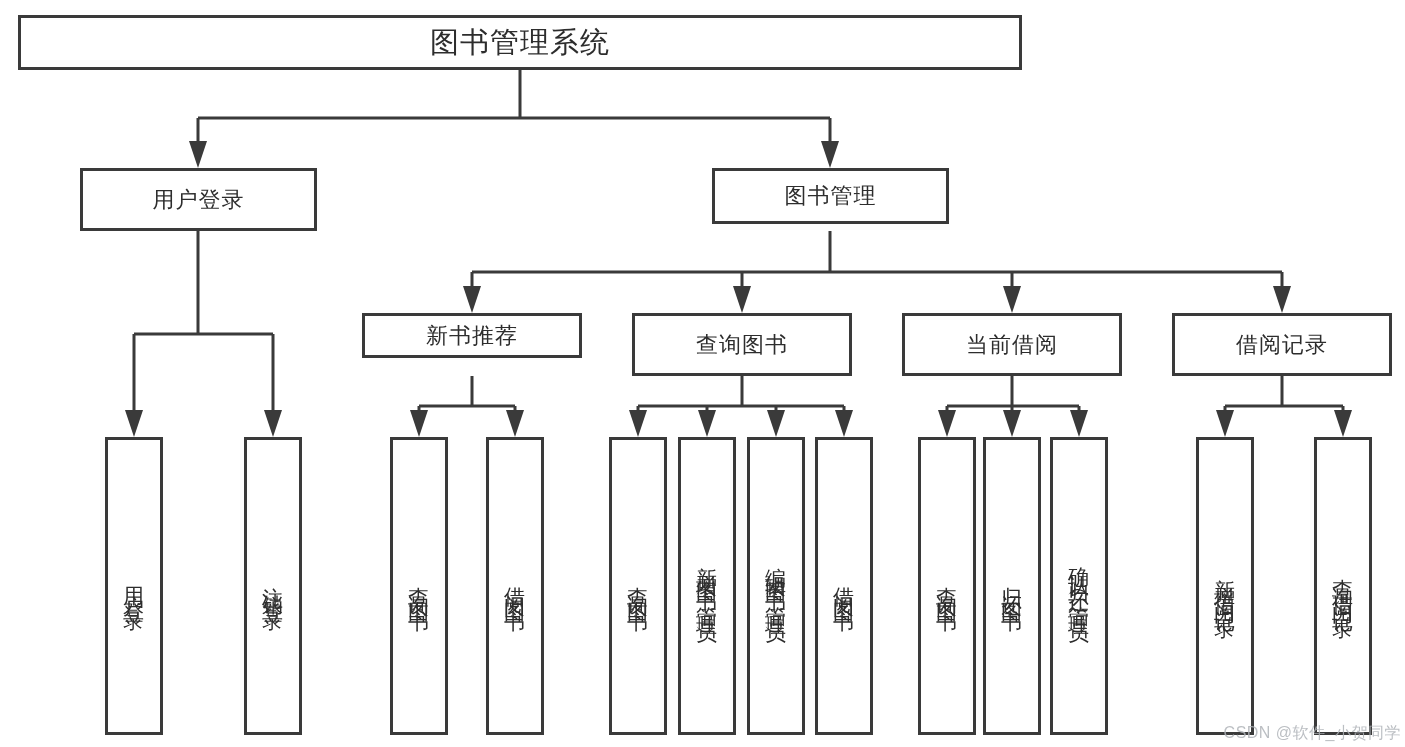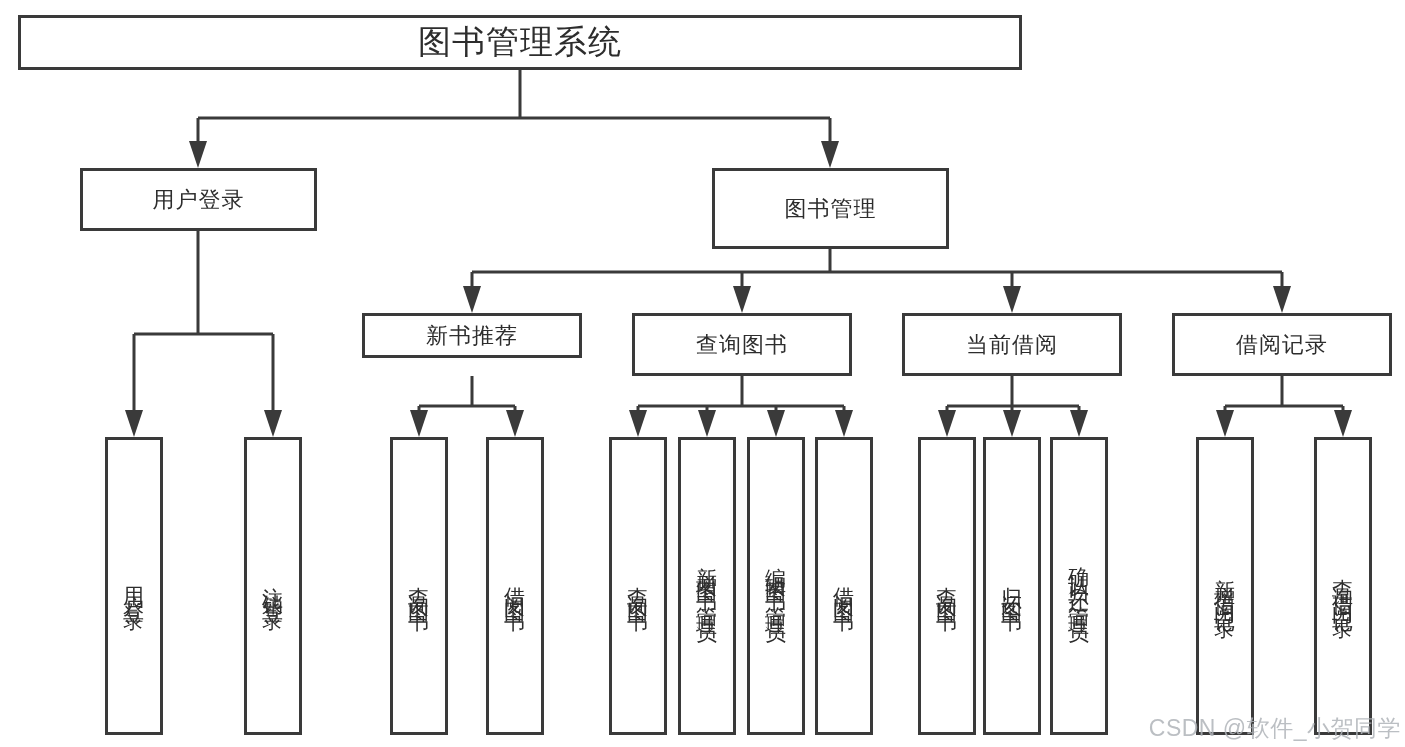--- a/index.html
+++ b/index.html
@@ -23,34 +23,34 @@
   }
   .node{
     position:absolute;
     box-sizing:border-box;
     border:3px solid var(--line-color);
     background:#ffffff;
     display:flex;align-items:center;justify-content:center;
     color:var(--text-color);
     text-align:center;
   }
-  .node.root span{font-size:33px;letter-spacing:1px;}
+  .node.root span{font-size:29px;letter-spacing:1px;}
   .node.branch span{font-size:22px;letter-spacing:1px;}
   .node.leaf span{
     writing-mode:vertical-rl;
     text-orientation:mixed;
     font-size:21px;
     letter-spacing:8px;
     line-height:1;
     white-space:nowrap;
   }
   .watermark{
     position:absolute;
     right:4px;bottom:3px;
-    font-size:23px;
+    font-size:16px;
     color:var(--watermark-color);
     opacity:.85;
     letter-spacing:0.5px;
     z-index:5;
   }
 </style>
 </head>
 <body>
 
 <div class="canvas">
@@ -87,21 +87,21 @@
     </g>
   </svg>
 
   <div class="node root" style="left:18px;top:15px;width:1004px;height:55px">
     <span>图书管理系统</span>
   </div>
 
   <div class="node branch" style="left:80px;top:168px;width:237px;height:63px">
     <span>用户登录</span>
   </div>
-  <div class="node branch" style="left:712px;top:168px;width:237px;height:81px">
+  <div class="node branch" style="left:712px;top:168px;width:237px;height:56px">
     <span>图书管理</span>
   </div>
 
   <div class="node branch" style="left:362px;top:313px;width:220px;height:45px">
     <span>新书推荐</span>
   </div>
   <div class="node branch" style="left:632px;top:313px;width:220px;height:63px">
     <span>查询图书</span>
   </div>
   <div class="node branch" style="left:902px;top:313px;width:220px;height:63px">

